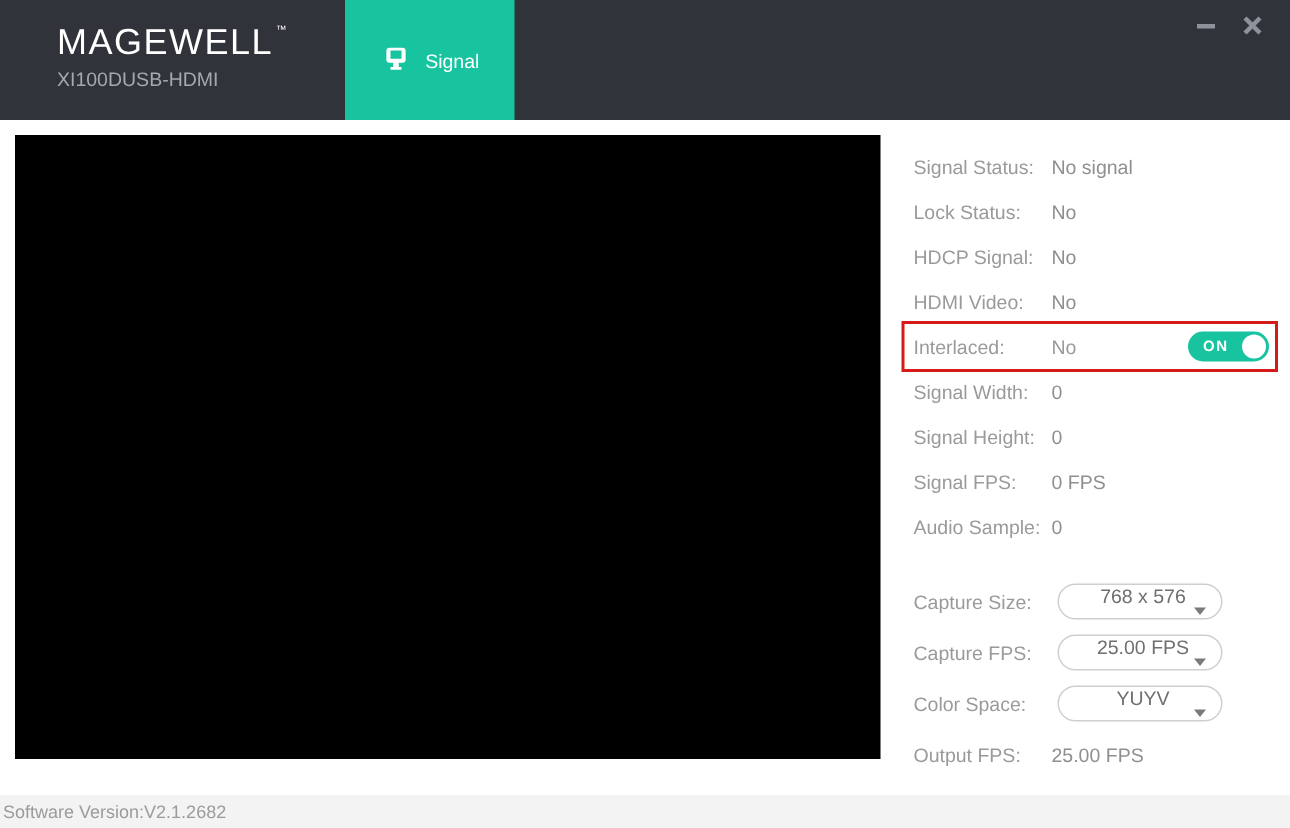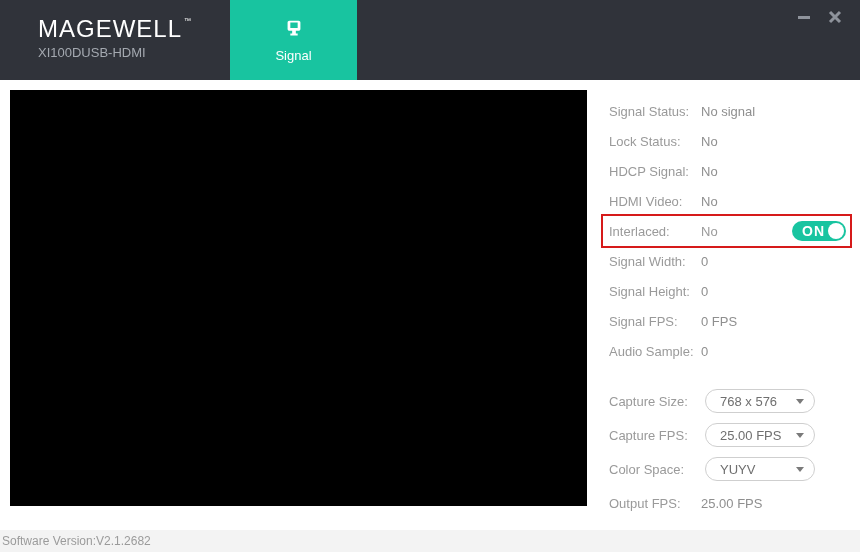--- a/index.html
+++ b/index.html
@@ -41,23 +41,23 @@
   .brand-sub {
     color: #a4a9b0;
     font-size: 13px;
     margin-top: 2px;
   }
   .nav {
     display: flex;
     margin-left: 10px;
   }
   .nav-item {
-    width: 127px;
-    display: flex;
-    flex-direction: column;
+    width: 113px;
+    display: flex;
+    flex-direction: row;
     align-items: center;
     justify-content: center;
     gap: 8px;
     cursor: pointer;
   }
   .nav-item.active { background: #18c4a0; }
   .nav-item.active .nav-label { color: #ffffff; }
   .nav-label { color: #bdc2c9; font-size: 13px; }
   .nav-icon svg { display: block; }
   .win-controls {
@@ -120,37 +120,38 @@
     position: absolute;
     right: 2px;
     top: 2px;
     width: 16px;
     height: 16px;
     border-radius: 50%;
     background: #ffffff;
   }
   .toggle .txt {
     color: #ffffff;
-    font-size: 14px;
+    font-size: 10px;
     font-weight: bold;
     margin-left: 10px;
     letter-spacing: 1px;
   }
   .dropdown {
     width: 110px;
     height: 24px;
     border: 1px solid #cfcfcf;
     border-radius: 12px;
     display: flex;
     align-items: center;
     padding: 0 10px 0 14px;
     color: #6f6f6f;
     cursor: pointer;
     position: relative;
     background: #fff;
+    flex-direction: column;
   }
   .dropdown .caret {
     margin-left: auto;
     width: 0; height: 0;
     border-left: 4px solid transparent;
     border-right: 4px solid transparent;
     border-top: 5px solid #7a7a7a;
   }
   .row .ctrl { margin-left: 4px; }
   .footer {

